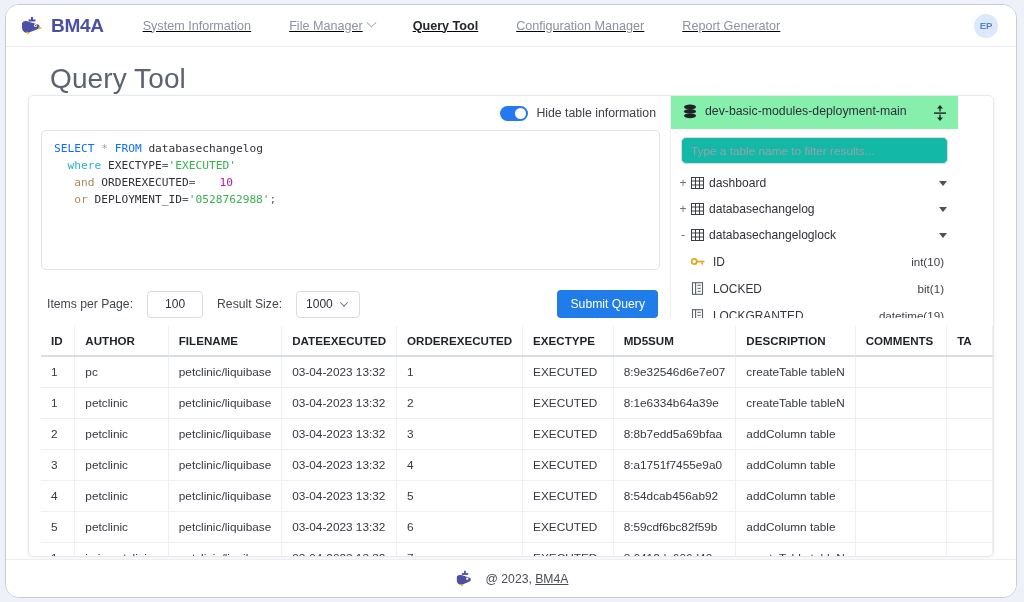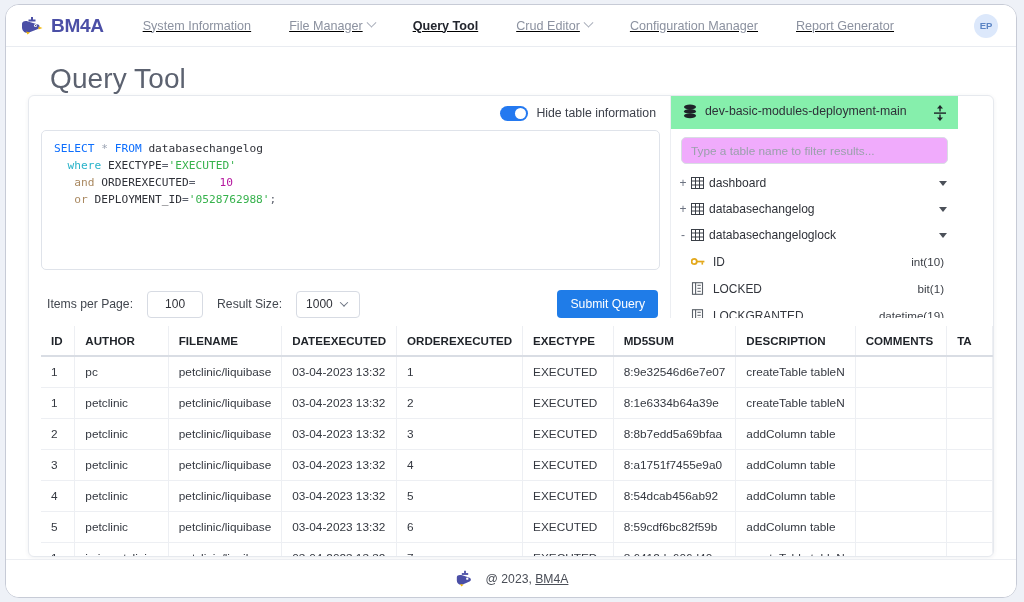--- a/index.html
+++ b/index.html
@@ -159,21 +159,21 @@
     height: 33px;
   }
   .db-name { font-size: 12.3px; color: #2e3138; flex: 1; white-space: nowrap; }
   .resize-icon { width: 16px; height: 18px; position: relative; cursor: pointer; }
   .filter-wrap { padding: 8px 10px 6px 10px; }
   .filter-input {
     width: 100%; height: 27px;
     border: 1px solid #d8dce3; border-radius: 5px;
     padding: 0 9px; font-size: 11.8px; color: #3b3f46;
     font-family: "Liberation Sans", sans-serif;
-    background:#f0abfc;
+    background:#14b8a6;
   }
   .filter-input::placeholder { color: #9aa0ab; }
   .tree { padding: 0 6px 0 4px; }
   .tree-row {
     display: flex; align-items: center;
     height: 26px; font-size: 12.1px; color: #2e3138; cursor: pointer;
   }
   .expander {
     width: 16px; text-align: center; color: #6b7280;
     font-size: 12px; flex: none;
@@ -252,24 +252,20 @@
     <div class="nav-links">
       <div class="nav-link">
         <span>System Information</span>
       </div>
       <div class="nav-link">
         <span>File Manager</span>
         <span class="caret"></span>
       </div>
       <div class="nav-link active">
         <span>Query Tool</span>
-      </div>
-      <div class="nav-link">
-        <span>Crud Editor</span>
-        <span class="caret"></span>
       </div>
       <div class="nav-link">
         <span>Configuration Manager</span>
       </div>
       <div class="nav-link">
         <span>Report Generator</span>
       </div>
     </div>
     <div class="nav-spacer"></div>
     <div class="avatar">EP</div>

